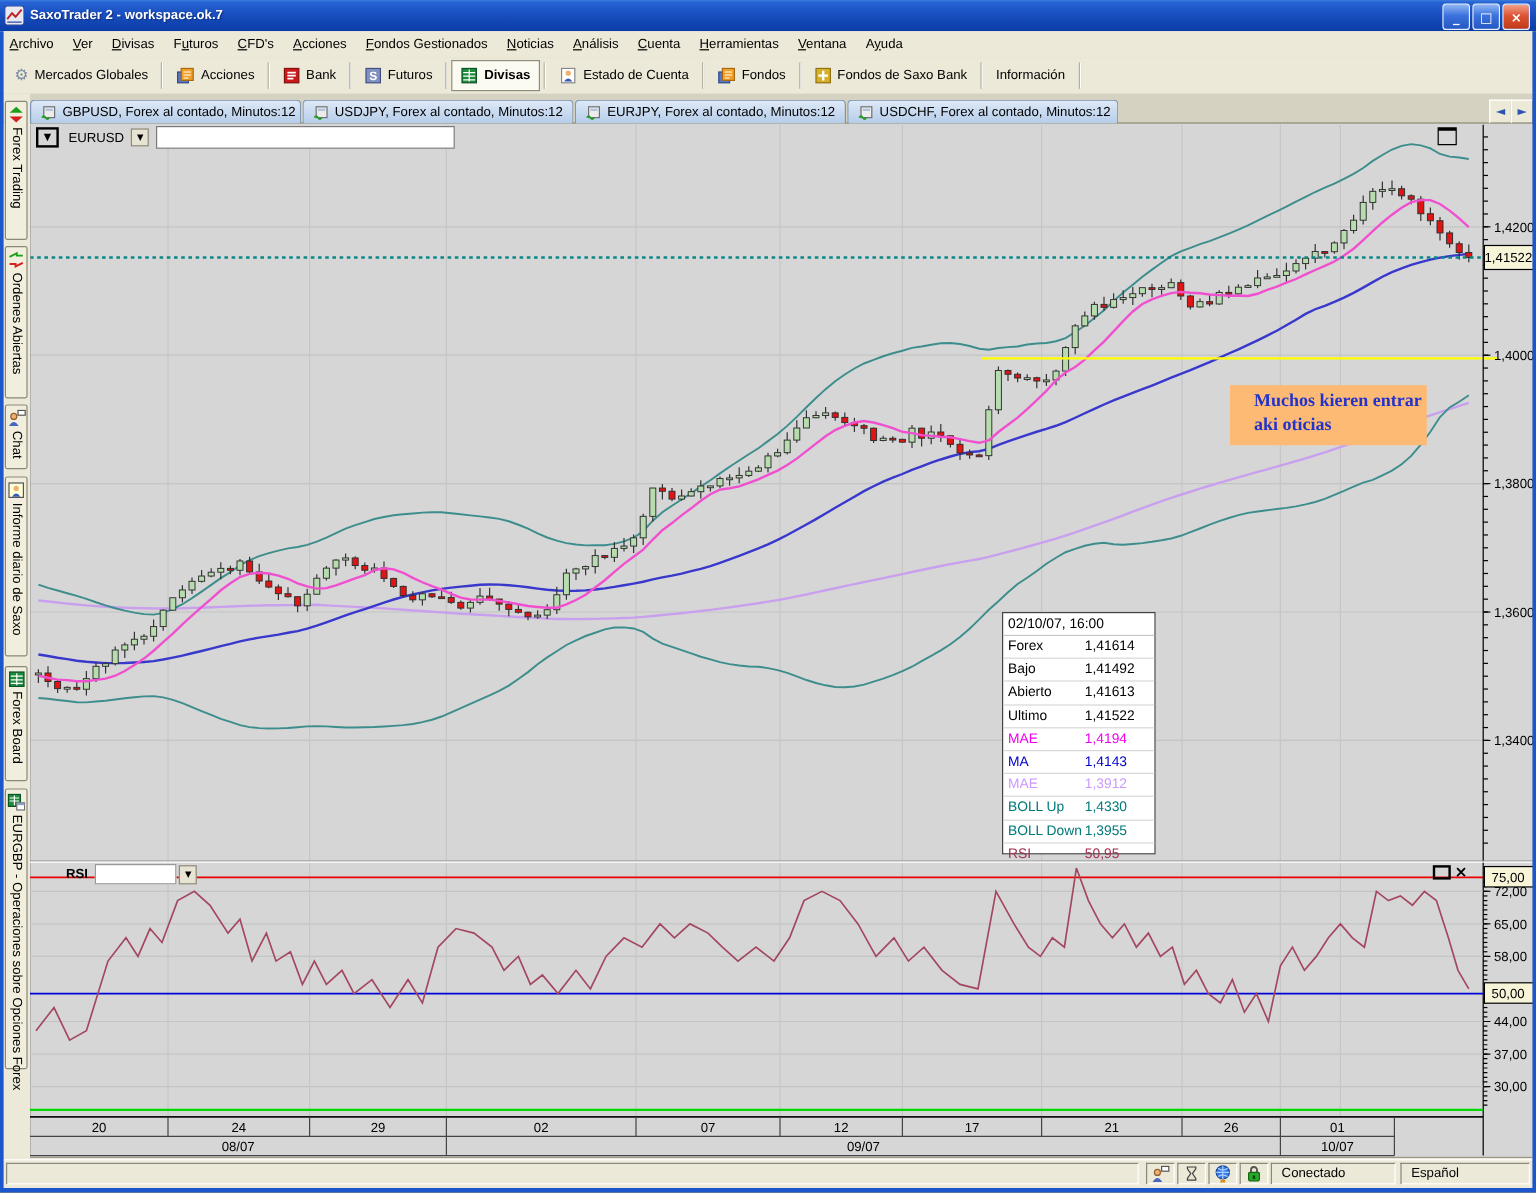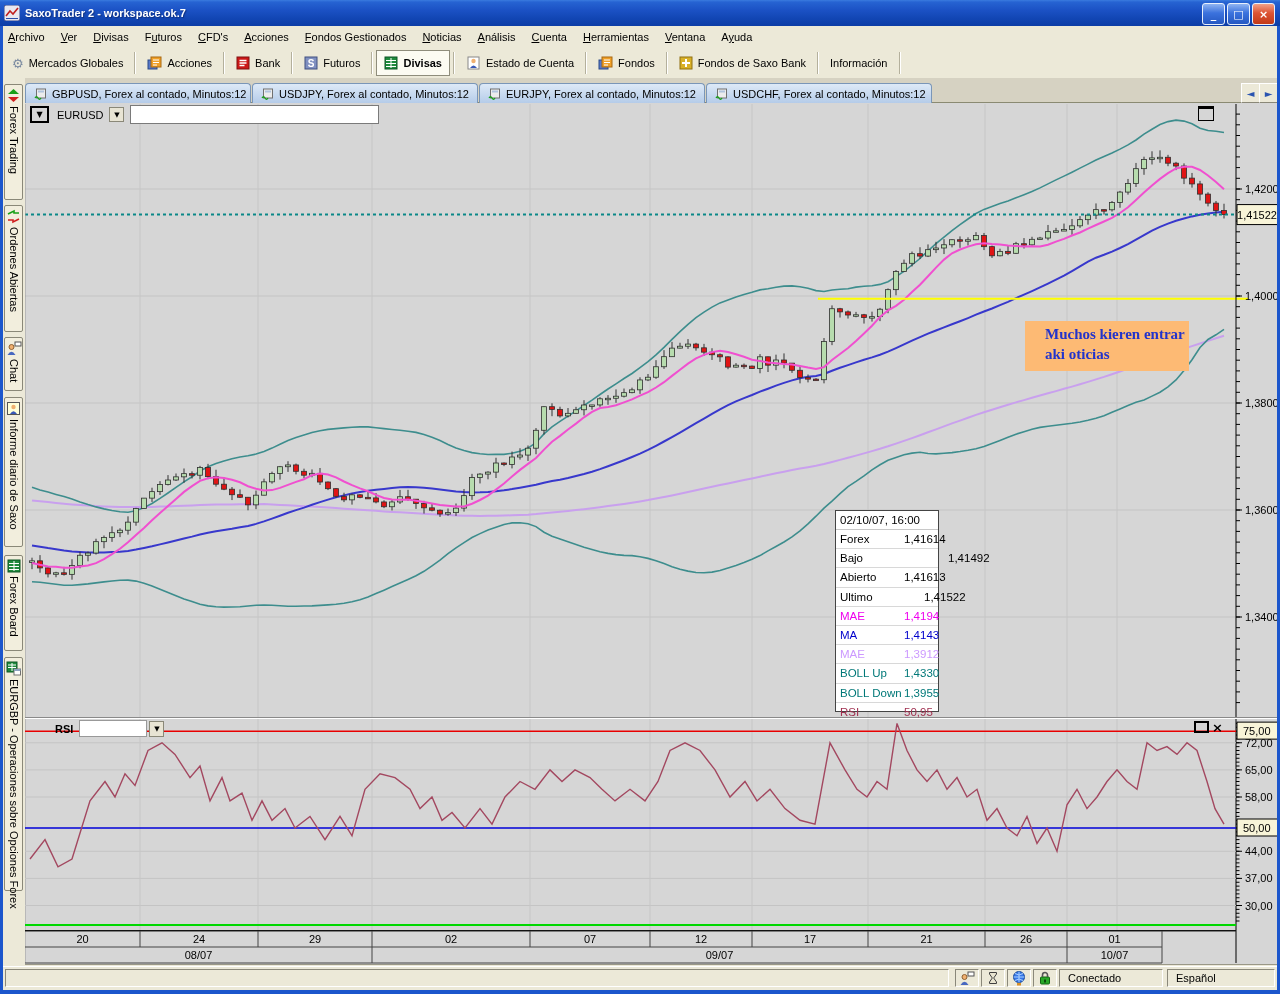--- a/index.html
+++ b/index.html
@@ -54,21 +54,21 @@
   #sel-instrument{margin-left:8px;font-size:11px;}
   #sel-arrow{margin-left:6px;width:13px;height:13px;background:#e8e4d4;border:1px solid #8a8878;
     display:flex;align-items:center;justify-content:center;font:7px "DejaVu Sans",sans-serif;}
   #sel-input{margin-left:6px;width:243px;height:15px;background:#fff;border:1px solid #7a7a7a;}
   #chart-max{left:1198px;top:106px;width:14px;height:11px;border:1px solid #000;border-top:3px solid #000;
     background:#d6d6d6;z-index:10;}
   
   #annotation{left:1025px;top:321px;width:164px;height:50px;background:#fdba74;z-index:10;
     font:bold 15px "Liberation Serif",serif;line-height:20px;padding:3px 2px 0 20px;box-sizing:border-box;}
   
-  #tooltip{left:835px;top:510px;width:104px;height:202px;background:#fff;border:1px solid #444;
+  #tooltip{left:835px;top:510px;width:128px;height:202px;background:#fff;border:1px solid #444;
     z-index:10;box-sizing:border-box;font-size:11.5px;}
   .tt-head{height:18px;line-height:18px;padding:0 4px;border-bottom:1px solid #c8c8c8;color:#000;}
   .tt-row{height:18.2px;line-height:18.2px;display:flex;padding:0 4px;border-bottom:1px solid #d8d8d8;}
   .tt-row:last-child{border-bottom:none;}
   .tt-lbl{min-width:64px;}
   
   #rsi-header{left:55px;top:720px;z-index:10;display:flex;align-items:center;}
   #rsi-label{font-size:11px;font-weight:bold;}
   #rsi-combo{margin-left:6px;width:66px;height:15px;background:#fff;border:1px solid #999;}
   #rsi-arrow{margin-left:2px;width:13px;height:14px;background:#e8e4d4;border:1px solid #8a8878;
@@ -868,29 +868,29 @@
     <div>aki oticias</div>
   </div>
 
   <div id="tooltip" class="abs">
     <div class="tt-head">02/10/07, 16:00</div>
     <div id="tt-rows">
         <div class="tt-row" style="color: rgb(0, 0, 0);">
           <span class="tt-lbl">Forex</span>
           <span class="tt-val">1,41614</span>
         </div>
-        <div class="tt-row" style="color: rgb(0, 0, 0); gap: 44px;">
+        <div class="tt-row" style="color: rgb(0, 0, 0);">
           <span class="tt-lbl">Bajo</span>
           <span class="tt-val">1,41492</span>
         </div>
         <div class="tt-row" style="color: rgb(0, 0, 0);">
           <span class="tt-lbl">Abierto</span>
           <span class="tt-val">1,41613</span>
         </div>
-        <div class="tt-row" style="color: rgb(0, 0, 0); gap: 20px;">
+        <div class="tt-row" style="color: rgb(0, 0, 0);">
           <span class="tt-lbl">Ultimo</span>
           <span class="tt-val">1,41522</span>
         </div>
         <div class="tt-row" style="color: rgb(238, 0, 238);">
           <span class="tt-lbl">MAE</span>
           <span class="tt-val">1,4194</span>
         </div>
         <div class="tt-row" style="color: rgb(0, 0, 204);">
           <span class="tt-lbl">MA</span>
           <span class="tt-val">1,4143</span>

